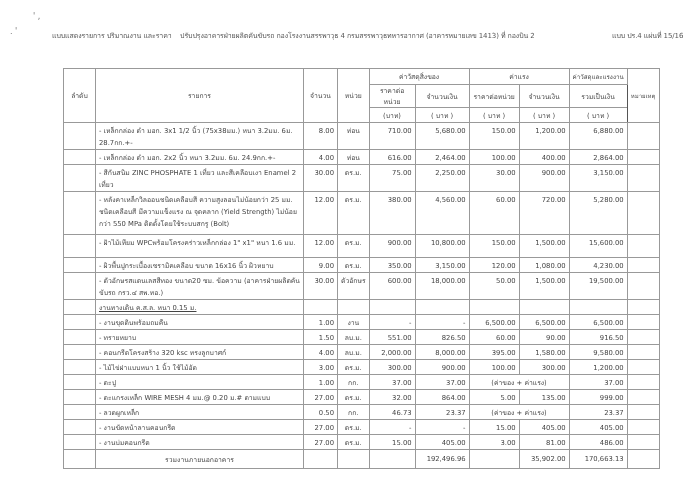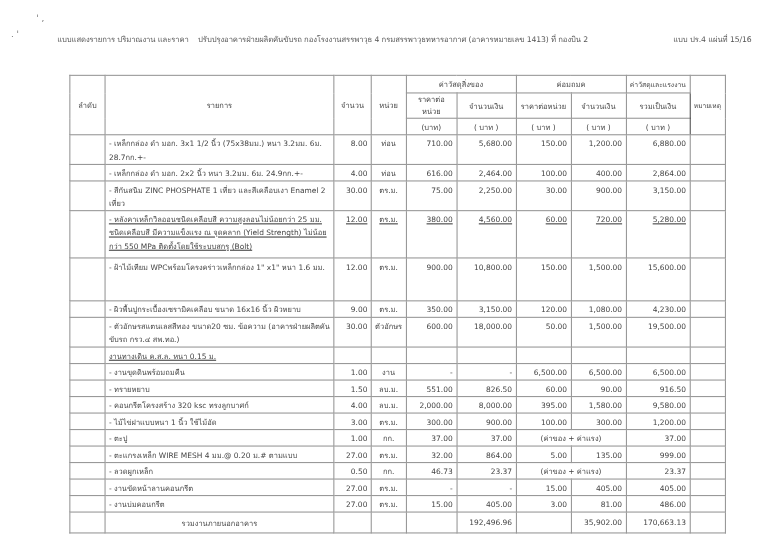--- a/index.html
+++ b/index.html
@@ -45,21 +45,21 @@
     <col style="width:51px">
       <col style="width:32px">
   </colgroup>
   <thead>
     <tr style="height:16px">
       <th rowspan="3">ลำดับ</th>
       <th rowspan="3">รายการ</th>
       <th rowspan="3">จำนวน</th>
       <th rowspan="3">หน่วย</th>
       <th colspan="2" class="thick-l">ค่าวัสดุสิ่งของ</th>
-      <th colspan="2" class="thick-l">ค่อมถมค</th>
+      <th colspan="2" class="thick-l">ค่าแรง</th>
       <th class="thick-l" style="white-space:nowrap;font-size:6.2px;">ค่าวัสดุและแรงงาน</th>
       <th rowspan="3" class="thick-l" style="font-size:6px;">หมายเหตุ</th>
     </tr>
     <tr style="height:15px">
       <th class="thick-l">ราคาต่อหน่วย</th>
       <th>จำนวนเงิน</th>
       <th class="thick-l">ราคาต่อหน่วย</th>
       <th>จำนวนเงิน</th>
       <th class="thick-l">รวมเป็นเงิน</th>
     </tr>
@@ -101,33 +101,33 @@
         <td class="desc">- สีกันสนิม ZINC PHOSPHATE 1 เที่ยว และสีเคลือบเงา Enamel 2 เที่ยว</td>
         <td class="num cell">30.00</td>
         <td class="ctr cell" style="white-space: nowrap;">ตร.ม.</td>
         <td class="num cell thick-l">75.00</td>
         <td class="num cell">2,250.00</td>
         <td class="num cell thick-l">30.00</td>
         <td class="num cell">900.00</td>
         <td class="num cell thick-l">3,150.00</td>
         <td class="cell thick-l"></td>
       </tr>
-      <tr style="height: 43px; text-decoration: underline;">
+      <tr style="height: 43px;">
         <td class="cell"></td>
         <td class="desc">- หลังคาเหล็กวิลออนชนิดเคลือบสี ความสูงลอนไม่น้อยกว่า 25 มม. ชนิดเคลือบสี มีความแข็งแรง ณ จุดคลาก (Yield Strength) ไม่น้อยกว่า 550 MPa ติดตั้งโดยใช้ระบบสกรู (Bolt)</td>
         <td class="num cell">12.00</td>
         <td class="ctr cell" style="white-space: nowrap;">ตร.ม.</td>
         <td class="num cell thick-l">380.00</td>
         <td class="num cell">4,560.00</td>
         <td class="num cell thick-l">60.00</td>
         <td class="num cell">720.00</td>
         <td class="num cell thick-l">5,280.00</td>
         <td class="cell thick-l"></td>
       </tr>
-      <tr style="height: 39px;">
+      <tr style="height: 23px;">
         <td class="cell"></td>
         <td class="desc">- ฝ้าไม้เทียม WPCพร้อมโครงคร่าวเหล็กกล่อง 1" x1" หนา 1.6 มม.</td>
         <td class="num cell">12.00</td>
         <td class="ctr cell" style="white-space: nowrap;">ตร.ม.</td>
         <td class="num cell thick-l">900.00</td>
         <td class="num cell">10,800.00</td>
         <td class="num cell thick-l">150.00</td>
         <td class="num cell">1,500.00</td>
         <td class="num cell thick-l">15,600.00</td>
         <td class="cell thick-l"></td>

